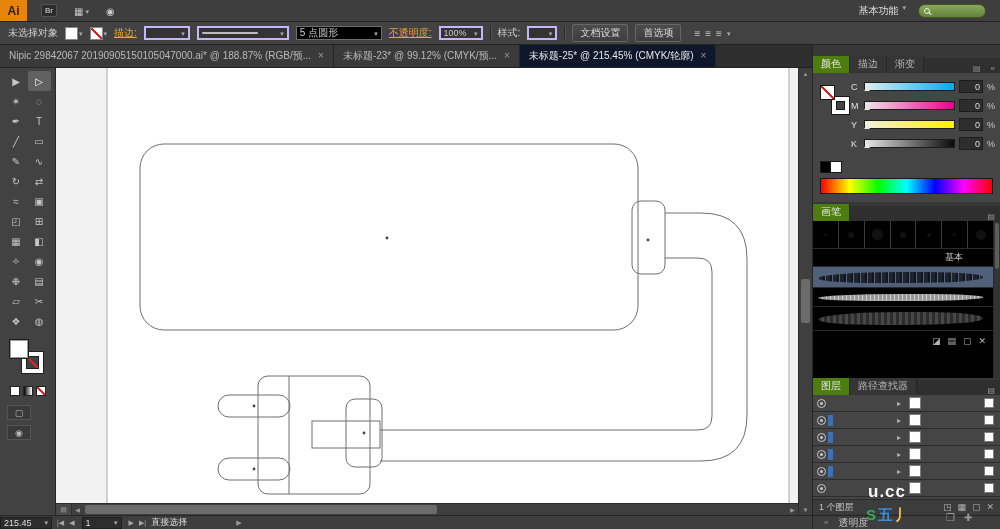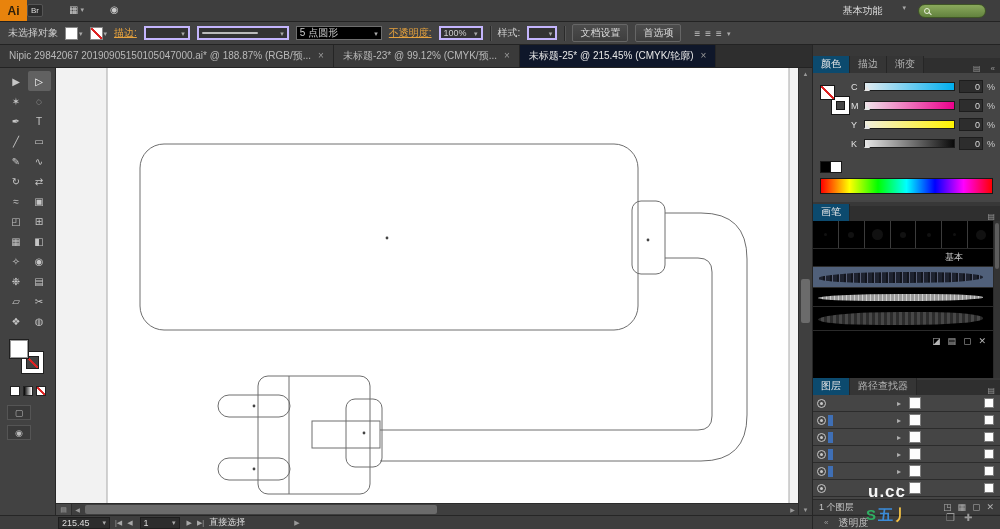--- a/index.html
+++ b/index.html
@@ -8,25 +8,25 @@
   .screen{position:relative;width:1000px;height:529px;background:#3a3a3a}
   .car{font-size:7px;color:#a9a9a9;line-height:1}
 
   
   #menubar{position:absolute;top:0;left:0;width:1000px;height:22px;background:#3e3e3e;
     border-bottom:1px solid #232323;display:flex;align-items:center;z-index:10}
   .ai-logo{width:27px;height:21px;background:#e8830c;color:#30200a;font-weight:bold;font-size:12px;
     display:flex;align-items:center;justify-content:center}
   .menus{display:flex}
   .menu-item{padding:0 9px;font-size:11px;color:#dcdcdc;line-height:21px;white-space:nowrap}
-  .mb-icons{display:flex;align-items:flex-start;gap:26px;color:#c9c9c9;font-size:10px}
+  .mb-icons{display:flex;align-items:flex-end;gap:17px;margin-left:14px;color:#c9c9c9;font-size:10px}
   .bridge{background:#2c2c2c;border:1px solid #555;font-size:8px;padding:1px 3px;border-radius:2px;color:#ddd}
   .mb-icon{display:inline-flex;align-items:center;gap:2px}
   .mb-right{margin-left:auto;display:flex;align-items:center;gap:12px;padding-right:14px}
-  .workspace{font-size:10px;color:#ddd;display:flex;gap:20px;align-items:flex-start}
+  .workspace{font-size:10px;color:#ddd;display:flex;gap:4px;align-items:flex-start}
   .searchpill{width:68px;height:14px;border-radius:7px;background:linear-gradient(#8aa95c,#62823e);
     border:1px solid #3f5526;display:flex;align-items:center;padding-left:5px}
   .mag{width:6px;height:6px;border:1px solid #e9efdc;border-radius:50%;position:relative}
   .mag::after{content:"";position:absolute;width:4px;height:1px;background:#e9efdc;transform:rotate(45deg);right:-3px;bottom:-1px}
 
   
   #controlbar{position:absolute;top:22px;left:0;width:1000px;height:23px;background:#424242;
     border-bottom:1px solid #232323;display:flex;align-items:center;font-size:10px;color:#cfcfcf;
     padding:0 8px;gap:7px;z-index:9;white-space:nowrap}
   .cb-link{color:#e8a33d;text-decoration:underline}
@@ -83,35 +83,35 @@
   .hs-thumb{position:absolute;left:2px;top:1px;width:352px;height:9px;background:#6b6b6b;border-radius:2px}
   #vscroll{position:absolute;top:68px;left:798px;width:14px;height:447px;background:#3f3f3f;
     border-left:1px solid #2b2b2b;display:flex;flex-direction:column;align-items:center}
   .vs-arrow{height:11px;font-size:6px;color:#999;display:flex;align-items:center}
   .vs-track{flex:1;width:100%;position:relative}
   .vs-thumb{position:absolute;top:200px;left:2px;width:9px;height:44px;background:#6b6b6b;border-radius:2px}
 
   
   #statusbar{position:absolute;top:515px;left:0;width:812px;height:14px;background:#3e3e3e;
     border-top:1px solid #262626;display:flex;align-items:center;font-size:9px;color:#c0c0c0;
-    padding-left:58px;gap:5px}
+    gap:5px}
   .sb-box{background:#2d2d2d;border:1px solid #1e1e1e;height:12px;display:inline-flex;align-items:center;
     justify-content:space-between;padding:0 3px;font-size:9px;color:#ddd}
   .sb-zoom{width:52px}.sb-art{width:40px;margin:0 2px}
   .sb-nav{font-size:7px;color:#a8a8a8}
   .sb-tool{color:#ddd}
   .sb-next{margin-left:44px;font-size:7px;color:#999}
 
   
   #rightdock{position:absolute;top:45px;left:812px;width:188px;height:484px;background:#383838;border-left:1px solid #262626}
   .phead{position:absolute;left:0;width:100%;height:15px;background:#2f2f2f;display:flex;align-items:flex-end;
     font-size:10px;color:#b5b5b5}
   .ptabs{display:flex;align-items:flex-end}
   .ptab{padding:1px 8px 2px;background:#353535;border-right:1px solid #262626;white-space:nowrap}
-  .ptab[data-active="true"]{background:#0c4a6e;color:#e8e8e8}
+  .ptab[data-active="true"]{background:#4d7c0f;color:#e8e8e8}
   .phead .sp{flex:1}
   .pm{padding:0 5px;font-size:8px;color:#9a9a9a}
 
   #colorbody{position:absolute;top:28px;left:0;width:100%;height:129px;background:#454545}
   .cfs{position:absolute;left:7px;top:12px;width:34px;height:34px}
   .cfs .f{position:absolute;left:0;top:0;width:15px;height:15px;border:1px solid #161616;z-index:2;background:
     linear-gradient(to top right,rgba(0,0,0,0) 44%,#dd2222 44% 56%,rgba(0,0,0,0) 56%),#fff}
   .cfs .s{position:absolute;left:12px;top:12px;width:17px;height:17px;border:4px solid #fff;
     box-shadow:0 0 0 1px #161616, inset 0 0 0 1px #161616;z-index:1}
   .chrows{position:absolute;left:38px;top:6px;right:5px;display:flex;flex-direction:column;gap:4px}

